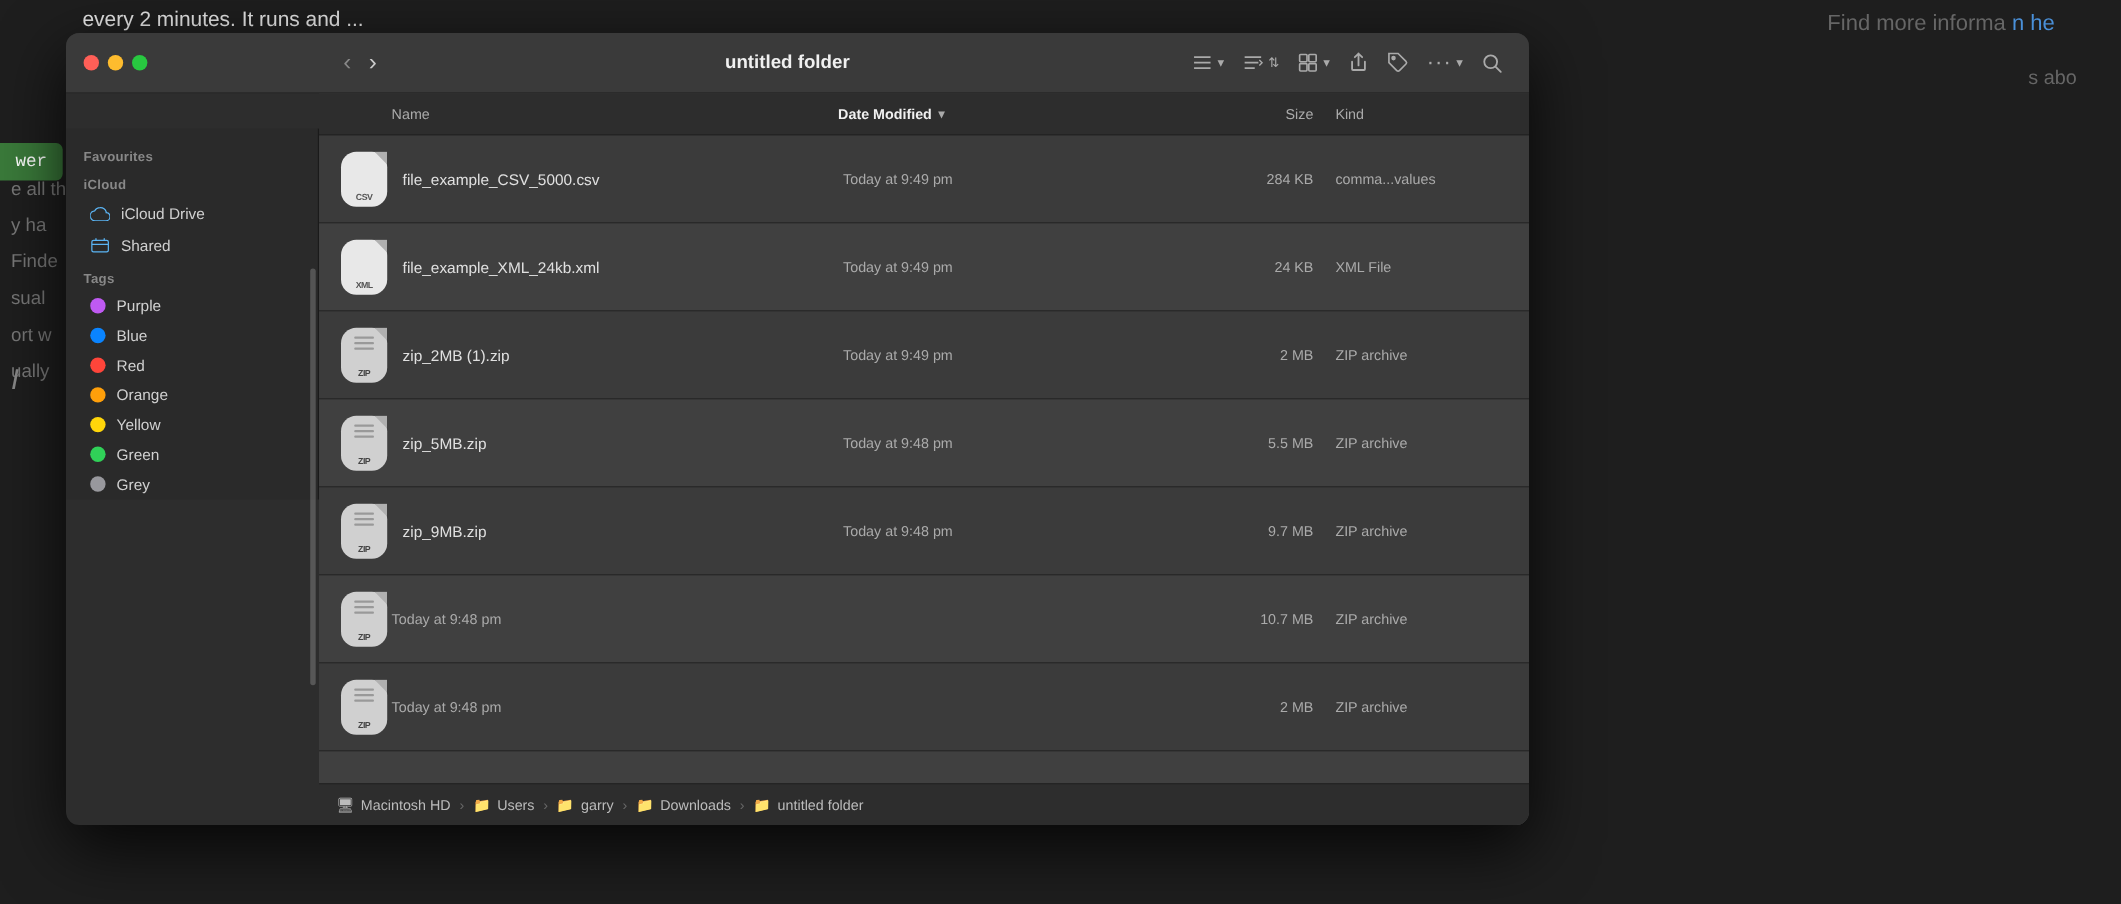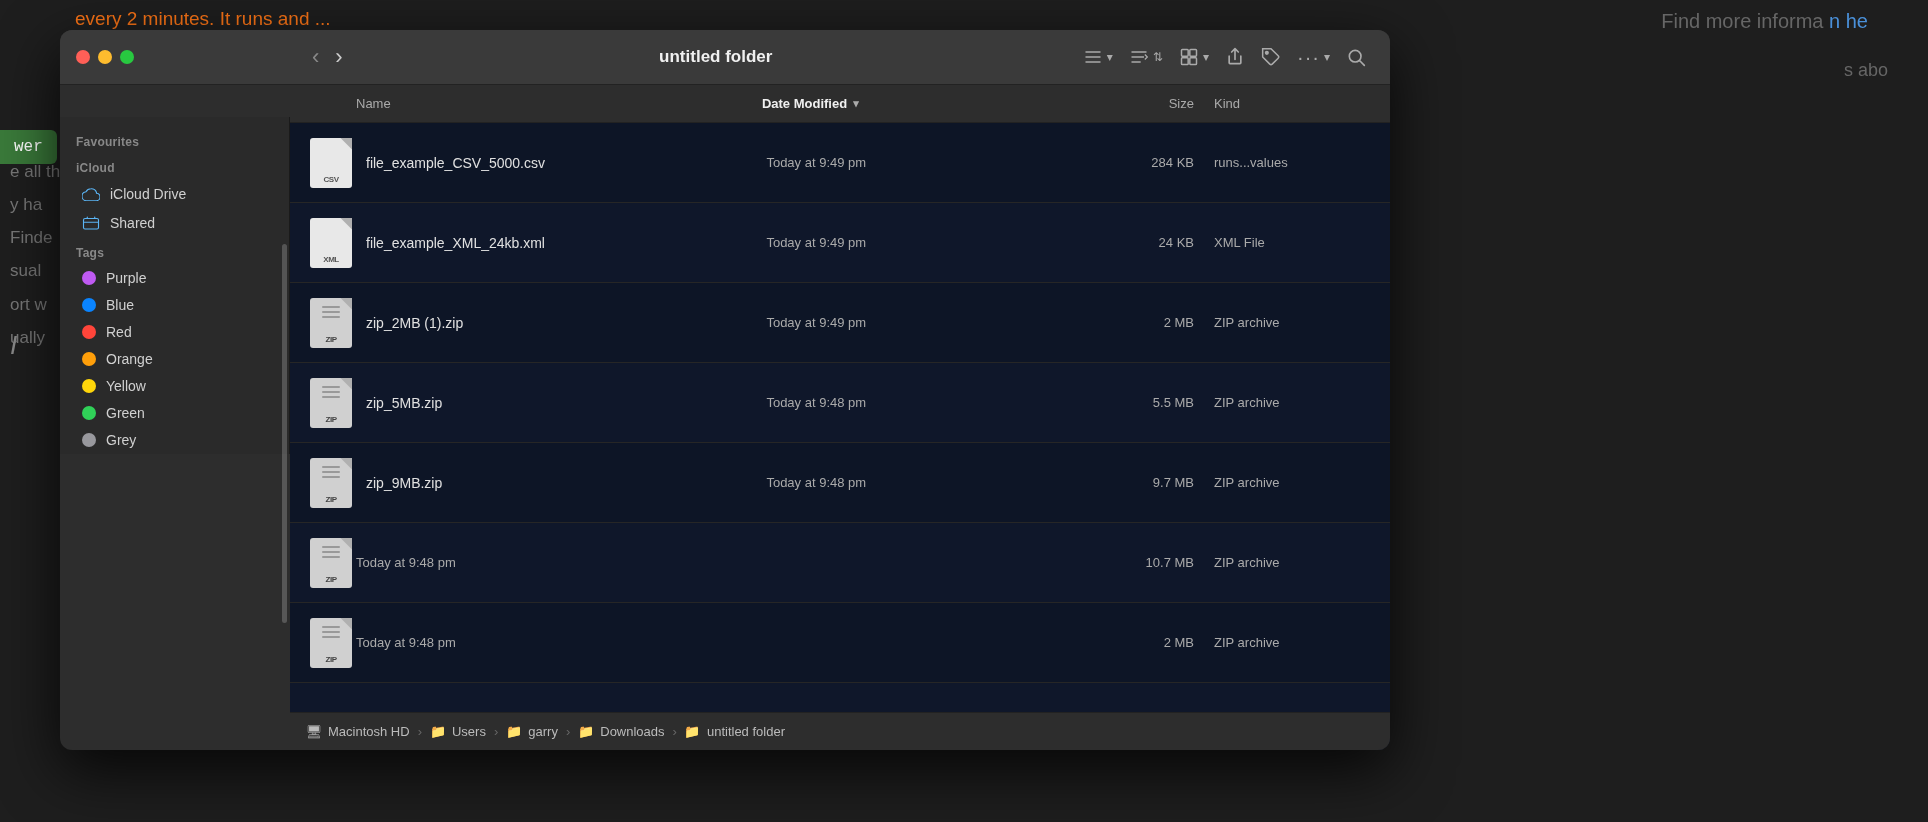--- a/index.html
+++ b/index.html
@@ -223,21 +223,21 @@
     .sidebar-wrapper {
       position: relative;
       margin-top: 32px;
     }
 
     
     .main-area {
       flex: 1;
       display: flex;
       flex-direction: column;
-      background: #0f172a;
+      background: #404040;
     }
     .column-headers {
       display: flex;
       align-items: center;
       height: 38px;
       border-bottom: 1px solid #222;
       background: #2d2d2d;
       flex-shrink: 0;
       padding: 0 16px;
     }
@@ -292,21 +292,21 @@
       width: 50px;
       display: flex;
       align-items: center;
       justify-content: center;
       flex-shrink: 0;
     }
     .file-icon {
       width: 42px;
       height: 50px;
       background: #e8e8e8;
-      border-radius: 3px;
+      border-radius: 14px;
       position: relative;
       display: flex;
       align-items: flex-end;
       justify-content: center;
       padding-bottom: 4px;
     }
     .file-icon::before {
       content: '';
       position: absolute;
       top: 0; right: 0;
@@ -407,21 +407,21 @@
       width: 18px;
       height: 2px;
       background: #999;
       border-radius: 1px;
     }
   </style>
 </head>
 <body>
 
 <div class="bg-text">
-  <div style="position:absolute;top:8px;left:75px;color:#f97316;font-size:19px;text-align:center;">every 2 minutes. It runs and ...</div>
+  <div style="position:absolute;top:8px;left:75px;color:#e5e5e5;font-size:19px;text-align:center;">every 2 minutes. It runs and ...</div>
   <div class="top-right">
     <span>Find more informa</span>
     <span class="blue-link">n he</span>
   </div>
   <div class="right-side">s abo</div>
   <div class="bg-green-btn">wer</div>
   <div style="position:absolute;top:155px;left:10px;color:#777;font-size:17px;line-height:1.95;">
     <div>e all the</div>
     <div>y ha</div>
     <div>Finde</div>
@@ -588,21 +588,21 @@
 
         <div class="file-row">
           <div class="file-icon-area">
             <div class="file-icon">
               <span class="file-icon-label">CSV</span>
             </div>
           </div>
           <div class="file-name">file_example_CSV_5000.csv</div>
           <div class="file-date">Today at 9:49 pm</div>
           <div class="file-size">284 KB</div>
-          <div class="file-kind">runs...values</div>
+          <div class="file-kind">comma...values</div>
         </div>
 
         <div class="file-row">
           <div class="file-icon-area">
             <div class="file-icon">
               <span class="file-icon-label">XML</span>
             </div>
           </div>
           <div class="file-name">file_example_XML_24kb.xml</div>
           <div class="file-date">Today at 9:49 pm</div>

